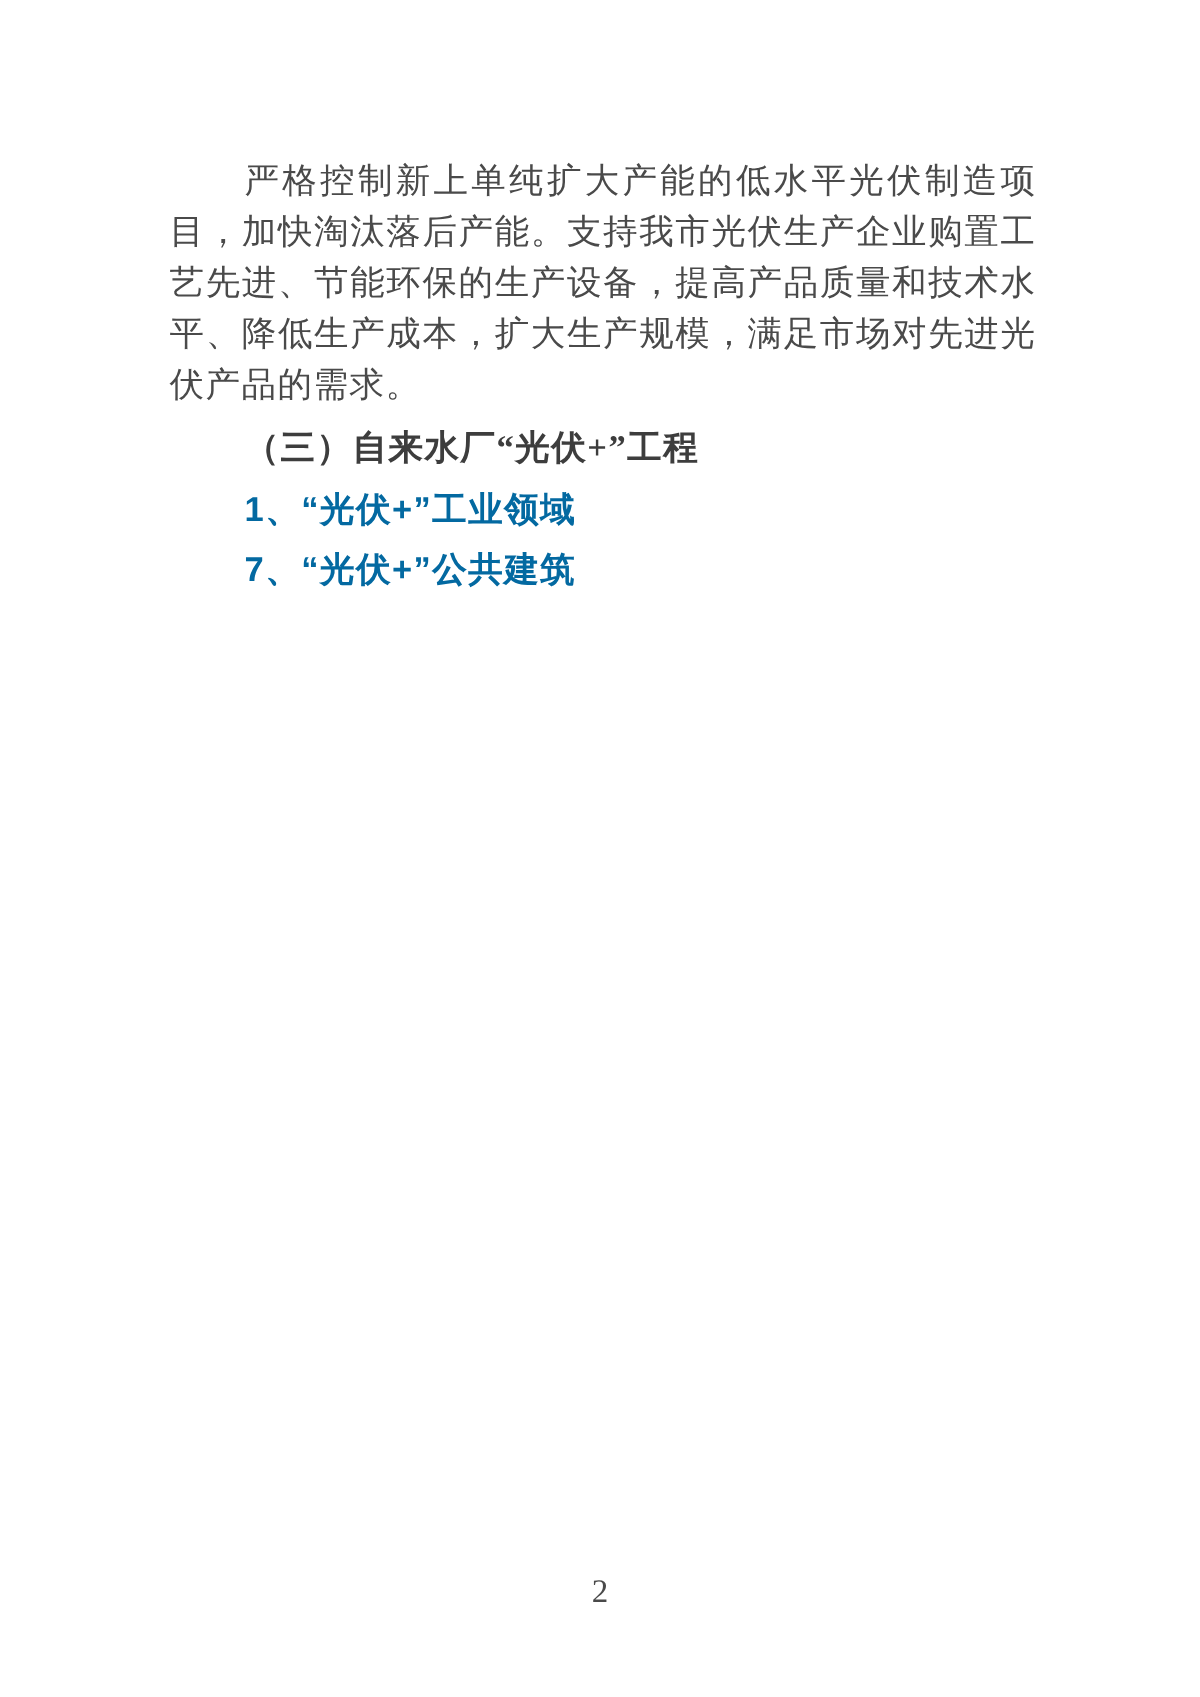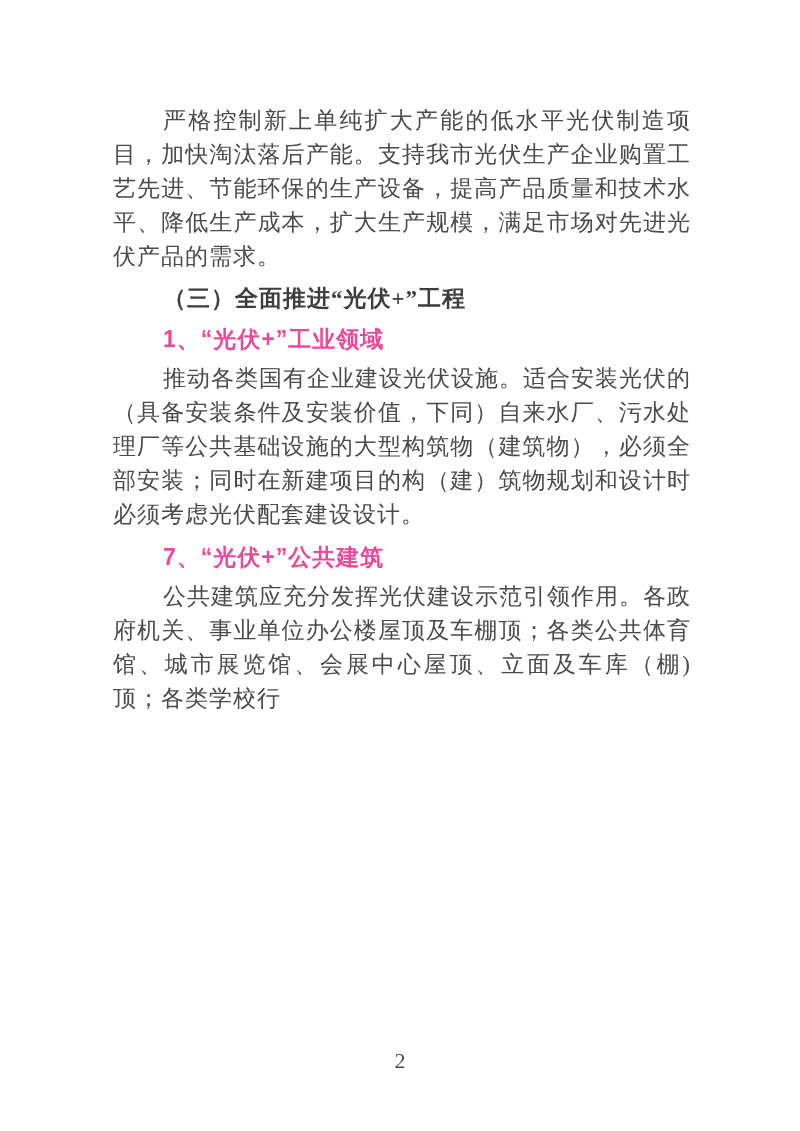--- a/index.html
+++ b/index.html
@@ -36,21 +36,21 @@
     font-weight: bold;
     color: #3d3d3d;
     font-size: 23px;
     line-height: 34px;
     text-align: left;
   }
   .heading-hei {
     margin: 2px 0 6px 0;
     text-indent: 50px;
     font-weight: bold;
-    color: #ec4899;
+    color: #0369a1;
     font-size: 23px;
     line-height: 34px;
     font-family: "Liberation Sans", "DejaVu Sans", sans-serif;
     text-align: left;
   }
   .page-number {
     position: absolute;
     left: 0;
     top: 1047px;
     width: 800px;
@@ -60,20 +60,18 @@
     color: #4a4a4a;
     font-family: "Liberation Serif", "DejaVu Serif", serif;
   }
 </style>
 </head>
 <body>
 
 <div class="page">
   <div class="content">
     <p class="body-para">严格控制新上单纯扩大产能的低水平光伏制造项目，加快淘汰落后产能。支持我市光伏生产企业购置工艺先进、节能环保的生产设备，提高产品质量和技术水平、降低生产成本，扩大生产规模，满足市场对先进光伏产品的需求。</p>
-    <p class="heading-kai">（三）全面推进“光伏+”工程</p>
+    <p class="heading-kai">（三）自来水厂“光伏+”工程</p>
     <p class="heading-hei">1、“光伏+”工业领域</p>
-    <p class="body-para">推动各类国有企业建设光伏设施。适合安装光伏的（具备安装条件及安装价值，下同）自来水厂、污水处理厂等公共基础设施的大型构筑物（建筑物），必须全部安装；同时在新建项目的构（建）筑物规划和设计时必须考虑光伏配套建设设计。</p>
     <p class="heading-hei">7、“光伏+”公共建筑</p>
-    <p class="body-para">公共建筑应充分发挥光伏建设示范引领作用。各政府机关、事业单位办公楼屋顶及车棚顶；各类公共体育馆、城市展览馆、会展中心屋顶、立面及车库（棚)顶；各类学校行</p>
   </div>
   <div class="page-number">2</div>
 </div>
 
 </body></html>

